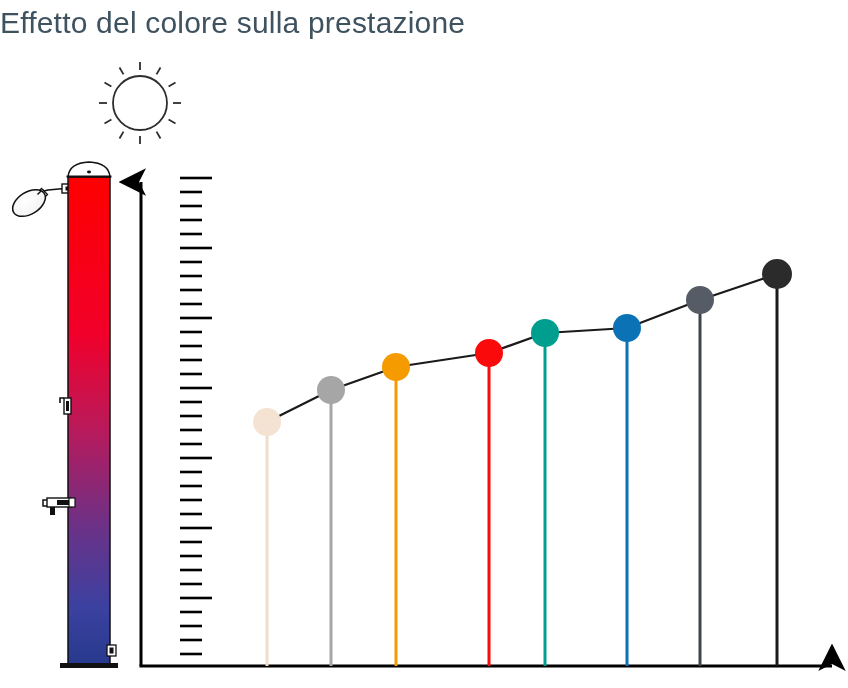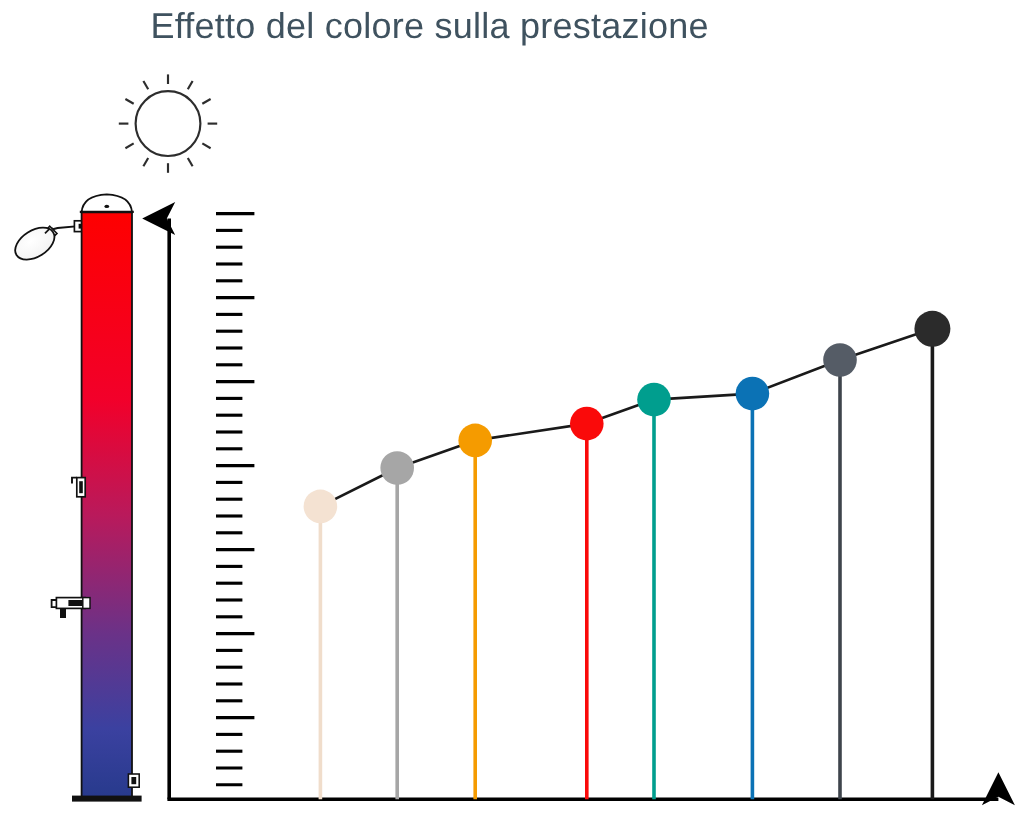--- a/index.html
+++ b/index.html
@@ -16,21 +16,20 @@
     width: 848px;
     height: 688px;
     background: #ffffff;
     overflow: hidden;
   }
   #chart-title {
     position: absolute;
     left: 0;
     top: 6px;
     width: 716px;
-    text-align: center;
     font-family: "Liberation Sans", sans-serif;
     font-size: 30px;
     font-weight: 400;
     letter-spacing: 0.2px;
     color: #3f525f;
     white-space: nowrap;
   }
   svg.figure {
     position: absolute;
     left: 0;

